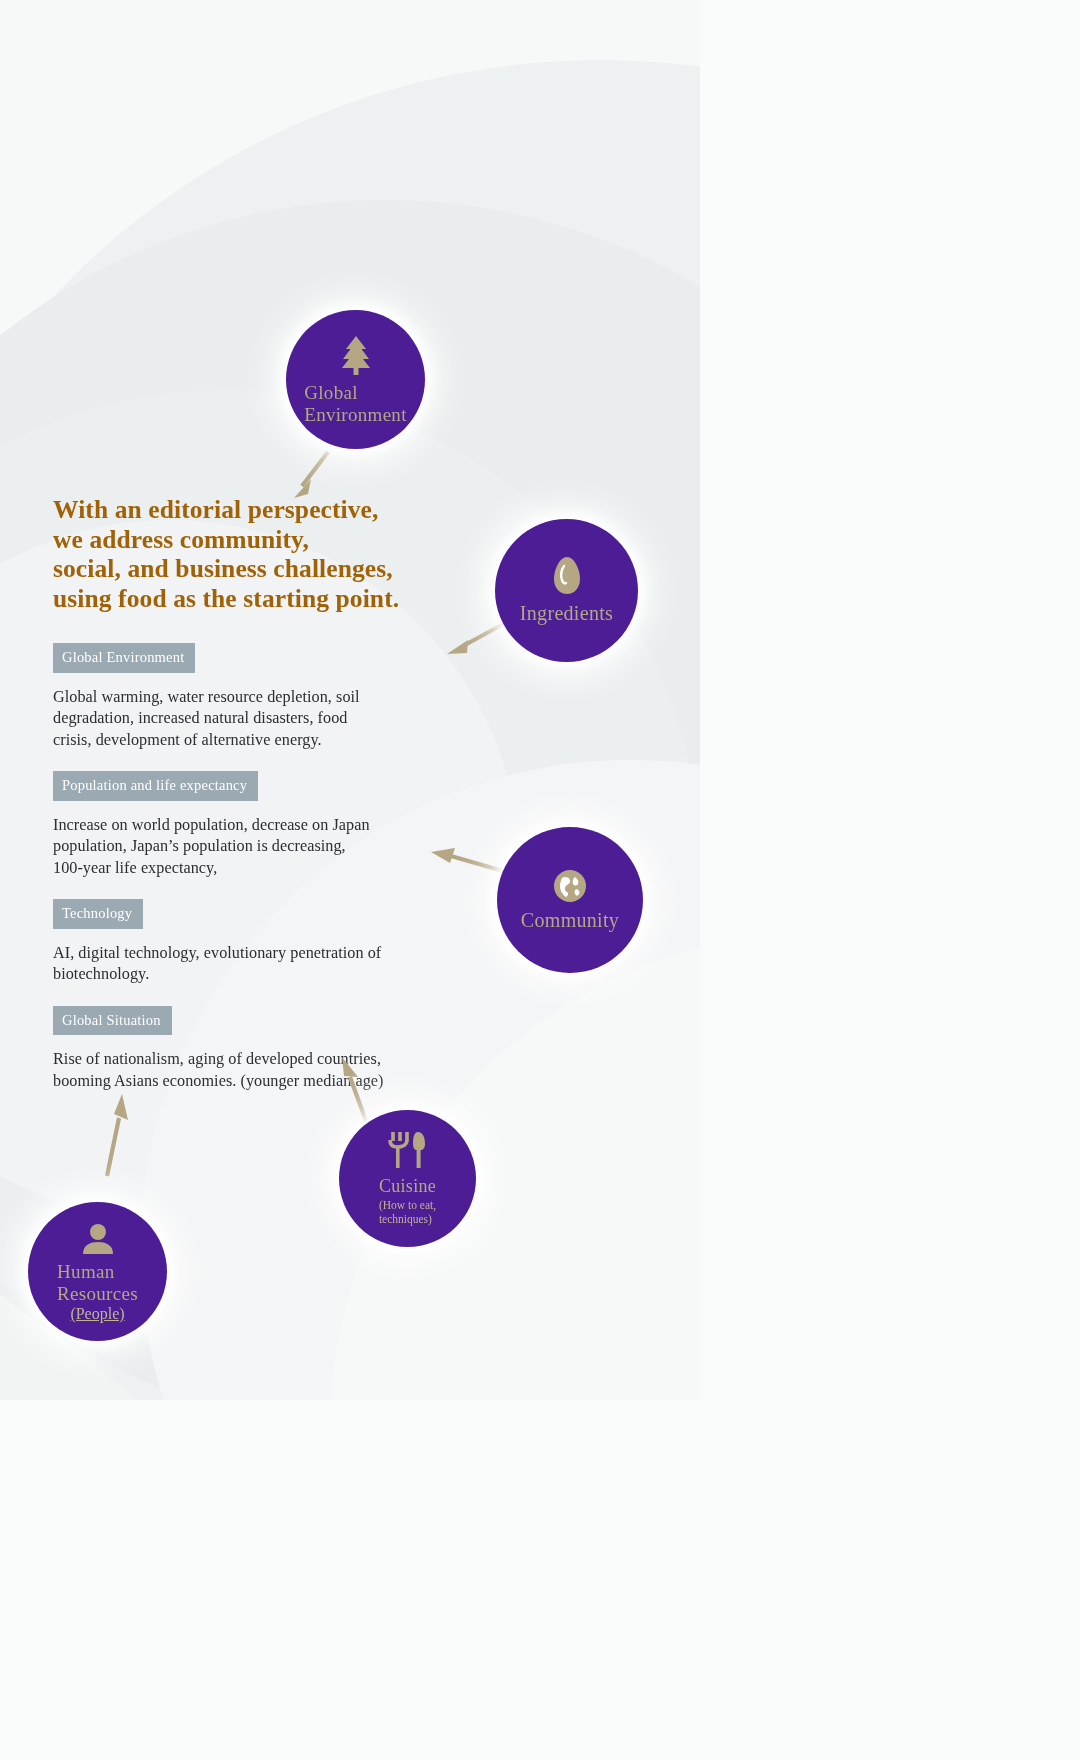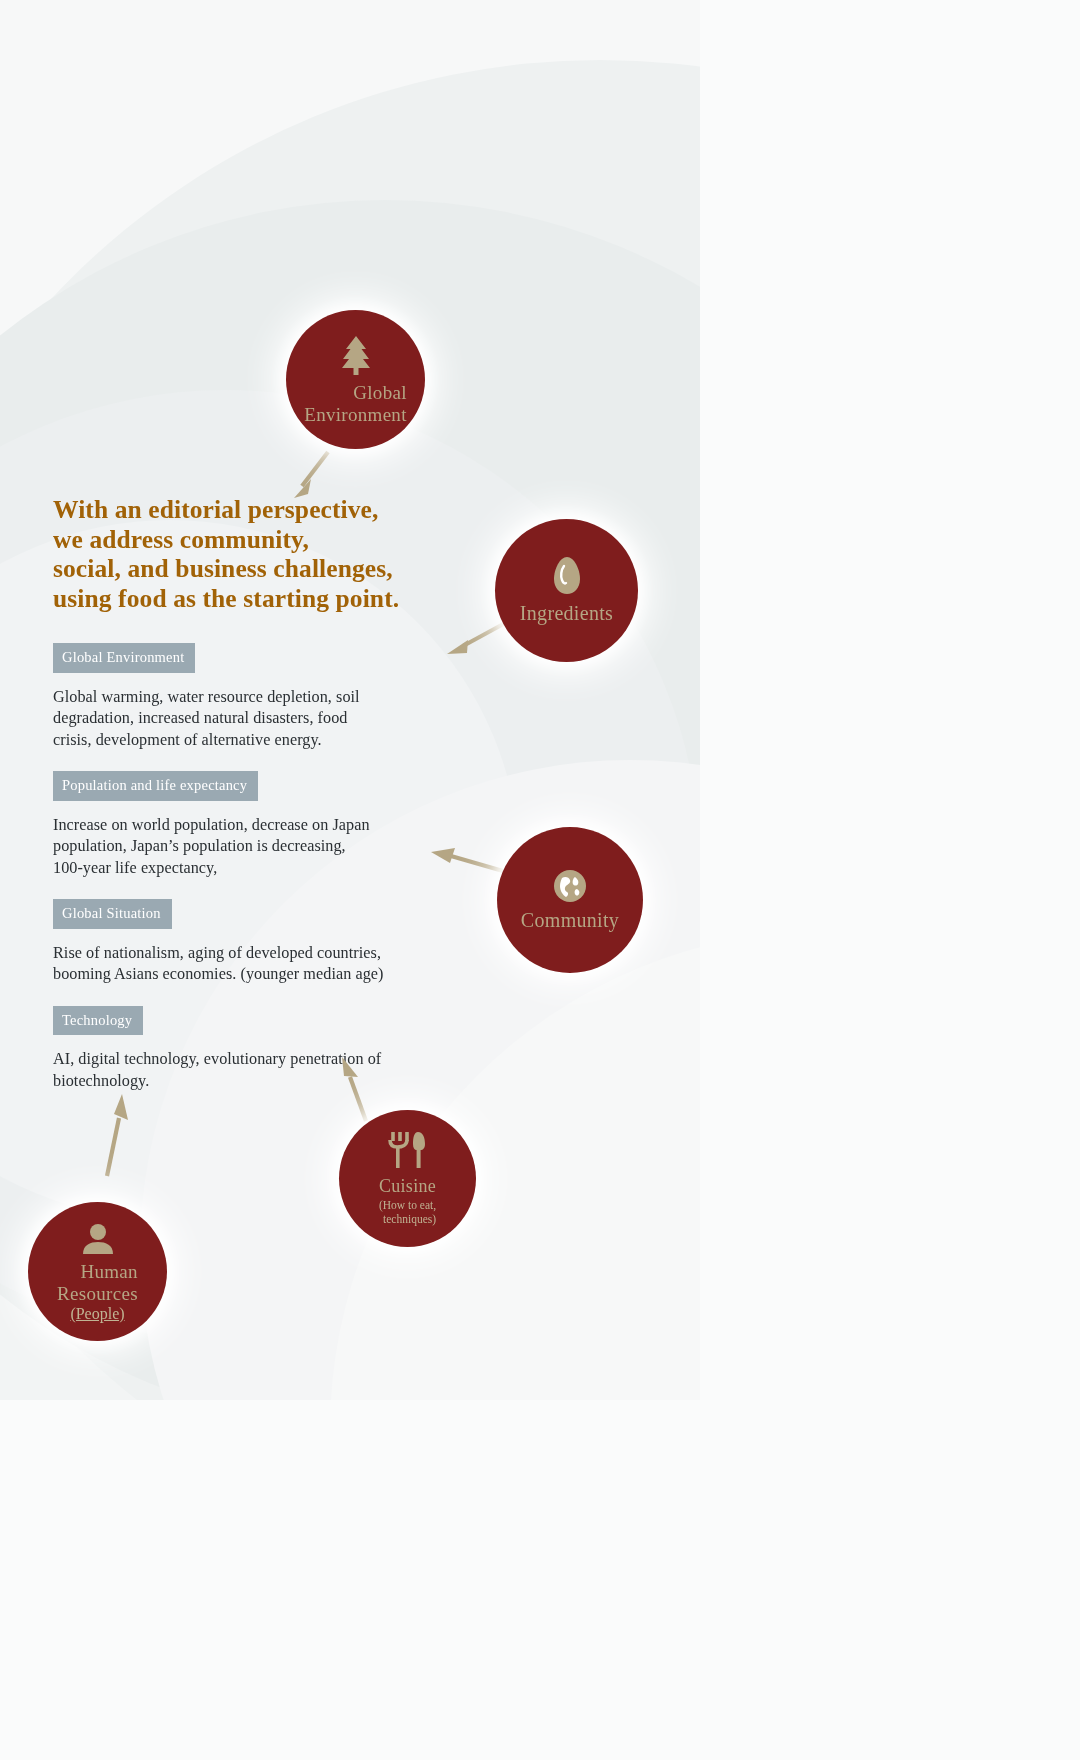--- a/index.html
+++ b/index.html
@@ -33,23 +33,23 @@
     letter-spacing:.2px;margin:0 0 14px 0;
   }
   .body-text{
     font-size:16.2px;line-height:21.5px;color:#2a2f33;
     margin:0 0 20px 0;white-space:pre-line;letter-spacing:.05px;
   }
   .section{margin-bottom:0;}
 
   
   .node{
-    position:absolute;border-radius:50%;background:#7f1d1d;
+    position:absolute;border-radius:50%;background:#4c1d95;
     display:flex;flex-direction:column;align-items:center;justify-content:center;
-    text-align:right;z-index:8;
+    text-align:left;z-index:8;
     box-shadow:0 0 34px 14px rgba(255,255,255,.92), 0 0 14px 4px rgba(255,255,255,.98);
   }
   .node .icon{display:block;line-height:0;margin-bottom:6px;}
   .node .nlabel{
     color:#b5a684;letter-spacing:.3px;white-space:pre-line;
   }
   .node .nsub{
     color:#c0b393;white-space:pre-line;margin-top:2px;
   }
 
@@ -186,24 +186,24 @@
   </div>
 
   <div class="section">
     <span class="badge">Population and life expectancy</span>
     <p class="body-text">Increase on world population, decrease on Japan
 population,  Japan’s population is decreasing,
 100-year life expectancy,</p>
   </div>
 
   <div class="section">
+    <span class="badge">Technology</span>
+    <p class="body-text">AI, digital technology, evolutionary penetration of
+biotechnology.</p>
+  </div>
+
+  <div class="section">
     <span class="badge">Global Situation</span>
     <p class="body-text">Rise of nationalism, aging of developed countries,
 booming Asians economies. (younger median age)</p>
   </div>
 
-  <div class="section">
-    <span class="badge">Technology</span>
-    <p class="body-text">AI, digital technology, evolutionary penetration of
-biotechnology.</p>
-  </div>
-
 </div>
 
 </body></html>

